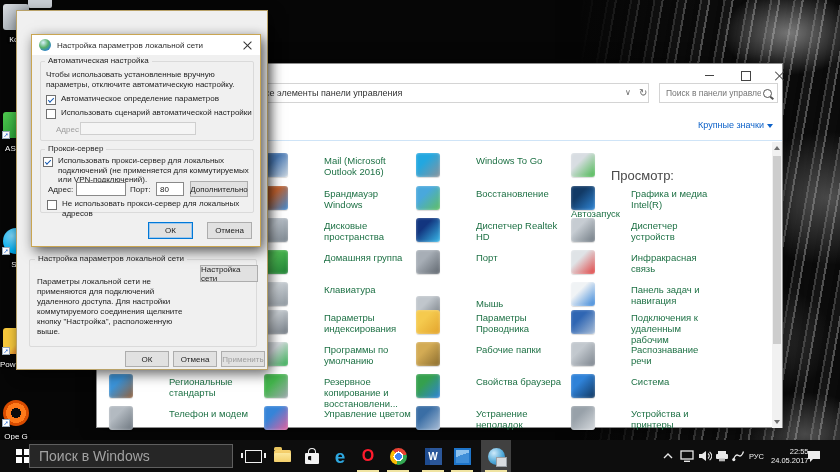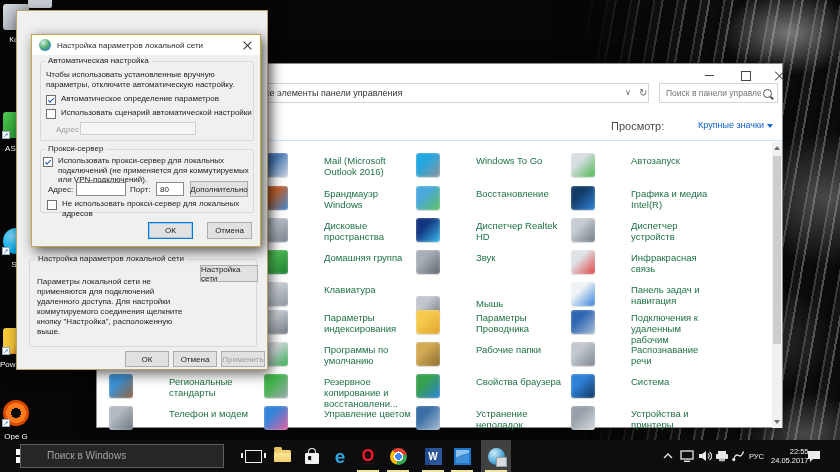--- a/index.html
+++ b/index.html
@@ -31,21 +31,21 @@
   .wc{top:4px;width:30px;height:15px;display:flex;align-items:center;justify-content:center;cursor:default;}
   .wc-min i{display:block;width:9px;border-top:1px solid #444;}
   .wc-max i{display:block;width:8px;height:8px;border:1px solid #444;}
   .wc-x i{display:block;position:relative;width:10px;height:10px;}
   .wc-x i::before,.wc-x i::after{content:"";position:absolute;left:4px;top:-1px;width:1px;height:12px;background:#444;}
   .wc-x i::before{transform:rotate(45deg);} .wc-x i::after{transform:rotate(-45deg);}
   .field{border:1px solid #d4d4d4;background:#fff;box-sizing:border-box;font-size:9px;color:#333;}
   .addr-glyph{color:#666;font-size:8px;top:24px;}
   .mag{top:25px;width:7px;height:7px;border:1.4px solid #555;border-radius:50%;}
   .mag::after{content:"";position:absolute;left:6px;top:7px;width:4px;height:1.5px;background:#555;transform:rotate(40deg);}
-  .viewlbl{font-size:11px;color:#4a4a4a;}
+  .viewlbl{font-size:13px;color:#4a4a4a;margin-top:48px;}
   .viewlink{font-size:9px;color:#0d62c9;cursor:pointer;}
   .caret{display:inline-block;width:0;height:0;border-left:3px solid transparent;border-right:3px solid transparent;border-top:4px solid #0d62c9;margin-left:3px;vertical-align:middle;}
   .blueline{left:1px;top:76px;width:684px;height:1px;background:#cfe4f7;}
   .cp-item{position:absolute;display:flex;align-items:flex-start;width:150px;cursor:pointer;gap:29px;}
   .cp-ic{flex:0 0 24px;width:24px;height:24px;border-radius:3px;margin-right:7px;
     box-shadow:inset 0 0 3px rgba(255,255,255,.4), 0 1px 1px rgba(0,0,0,.15);}
   .cp-lb{font-size:9.5px;line-height:11px;color:#1e7145;padding-top:2px;width:118px;}
   .sbar{left:675px;top:78px;width:10px;height:286px;background:#f1f1f1;}
   .sthumb{left:1px;top:14px;width:8px;height:188px;background:#cdcdcd;}
   .sarr{left:2px;width:0;height:0;border-left:3px solid transparent;border-right:3px solid transparent;}
@@ -82,22 +82,22 @@
     font-size:8px;color:#222;display:flex;align-items:center;justify-content:center;cursor:pointer;
     font-family:"Liberation Sans",sans-serif;}
   .wbtn.def{border:1px solid #0078d7;box-shadow:inset 0 0 0 1px #9ec8ee;}
   .wbtn.dis{color:#9d9d9d;}
 
   
   .tb{left:0;top:440px;width:840px;height:32px;background:#0d0d0d;z-index:9;}
   .start{left:0;top:0;width:46px;height:32px;display:flex;align-items:center;justify-content:center;cursor:pointer;}
   .winlogo{display:grid;grid-template-columns:6px 6px;grid-template-rows:6px 6px;gap:1.5px;}
   .winlogo i{background:#fdfdfd;display:block;}
-  .tsearch{left:20px;top:4px;width:204px;height:24px;background:#262626;border:1px solid #5f5f5f;
-    box-sizing:border-box;color:#a2a2a2;font-size:10px;line-height:22px;padding-left:26px;cursor:text;}
+  .tsearch{left:29px;top:4px;width:204px;height:24px;background:#262626;border:1px solid #5f5f5f;
+    box-sizing:border-box;color:#a2a2a2;font-size:14px;line-height:22px;padding-left:9px;cursor:text;}
   .slot{top:0;width:28px;height:32px;display:flex;align-items:center;justify-content:center;cursor:pointer;}
   .slot.active{background:#414141;}
   .runline{top:30px;height:2px;width:22px;background:#efe3a1;}
   .tv{width:15px;height:11px;border:1.4px solid #f0f0f0;position:relative;}
   .tv::before{content:"";position:absolute;left:-5px;top:2px;width:2px;height:5px;background:#f0f0f0;}
   .tv::after{content:"";position:absolute;right:-5px;top:2px;width:2px;height:5px;background:#f0f0f0;}
   .folder{width:17px;height:12px;background:linear-gradient(#f6d271,#e8b84e);border-radius:1.5px;position:relative;}
   .folder::before{content:"";position:absolute;left:0;top:-3px;width:8px;height:3px;background:#e8c45e;border-radius:1.5px 1.5px 0 0;}
   .folder::after{content:"";position:absolute;left:0;top:3px;width:17px;height:9px;background:linear-gradient(#fbe79c,#f3cf6a);border-radius:1.5px;}
   .bag{width:14px;height:11px;background:#f2f2f2;border-radius:1px;position:relative;margin-top:4px;}
@@ -174,21 +174,21 @@
     <div>
 
     <div class="cp-item" style="left: 167px; top: 89px;">
           <span class="cp-ic" style="background: linear-gradient(135deg, rgb(74, 122, 181) 35%, rgb(201, 212, 222));"></span>
           <span class="cp-lb">Mail (Microsoft Outlook 2016)</span>
         </div>
         <div class="cp-item" style="left: 319px; top: 89px;">
           <span class="cp-ic" style="background: linear-gradient(135deg, rgb(34, 167, 224) 35%, rgb(138, 147, 155));"></span>
           <span class="cp-lb">Windows To Go</span>
         </div>
-        <div class="cp-item" style="left: 474px; top: 89px;">
+        <div class="cp-item" style="left: 474px; top: 89px; flex-direction: column;">
           <span class="cp-ic" style="background: linear-gradient(135deg, rgb(216, 221, 226) 35%, rgb(73, 184, 79));"></span>
           <span class="cp-lb">Автозапуск</span>
         </div>
         <div class="cp-item" style="left: 167px; top: 122px;">
           <span class="cp-ic" style="background: linear-gradient(135deg, rgb(193, 98, 47) 35%, rgb(60, 135, 208));"></span>
           <span class="cp-lb">Брандмауэр Windows</span>
         </div>
         <div class="cp-item" style="left: 319px; top: 122px;">
           <span class="cp-ic" style="background: linear-gradient(135deg, rgb(73, 168, 220) 35%, rgb(95, 191, 99));"></span>
           <span class="cp-lb">Восстановление</span>
@@ -208,21 +208,21 @@
         <div class="cp-item" style="left: 474px; top: 154px;">
           <span class="cp-ic" style="background: linear-gradient(135deg, rgb(198, 204, 210) 35%, rgb(112, 122, 131));"></span>
           <span class="cp-lb">Диспетчер устройств</span>
         </div>
         <div class="cp-item" style="left: 167px; top: 186px;">
           <span class="cp-ic" style="background: linear-gradient(135deg, rgb(76, 186, 82) 35%, rgb(29, 125, 51));"></span>
           <span class="cp-lb">Домашняя группа</span>
         </div>
         <div class="cp-item" style="left: 319px; top: 186px;">
           <span class="cp-ic" style="background: linear-gradient(135deg, rgb(167, 174, 182) 35%, rgb(95, 102, 110));"></span>
-          <span class="cp-lb">Звук</span>
+          <span class="cp-lb">Порт</span>
         </div>
         <div class="cp-item" style="left: 474px; top: 186px;">
           <span class="cp-ic" style="background: linear-gradient(135deg, rgb(223, 227, 230) 35%, rgb(224, 64, 64));"></span>
           <span class="cp-lb">Инфракрасная связь</span>
         </div>
         <div class="cp-item" style="left: 167px; top: 218px;">
           <span class="cp-ic" style="background: linear-gradient(135deg, rgb(205, 211, 216) 35%, rgb(139, 148, 156));"></span>
           <span class="cp-lb">Клавиатура</span>
         </div>
         <div class="cp-item" style="left: 319px; top: 232px;">

